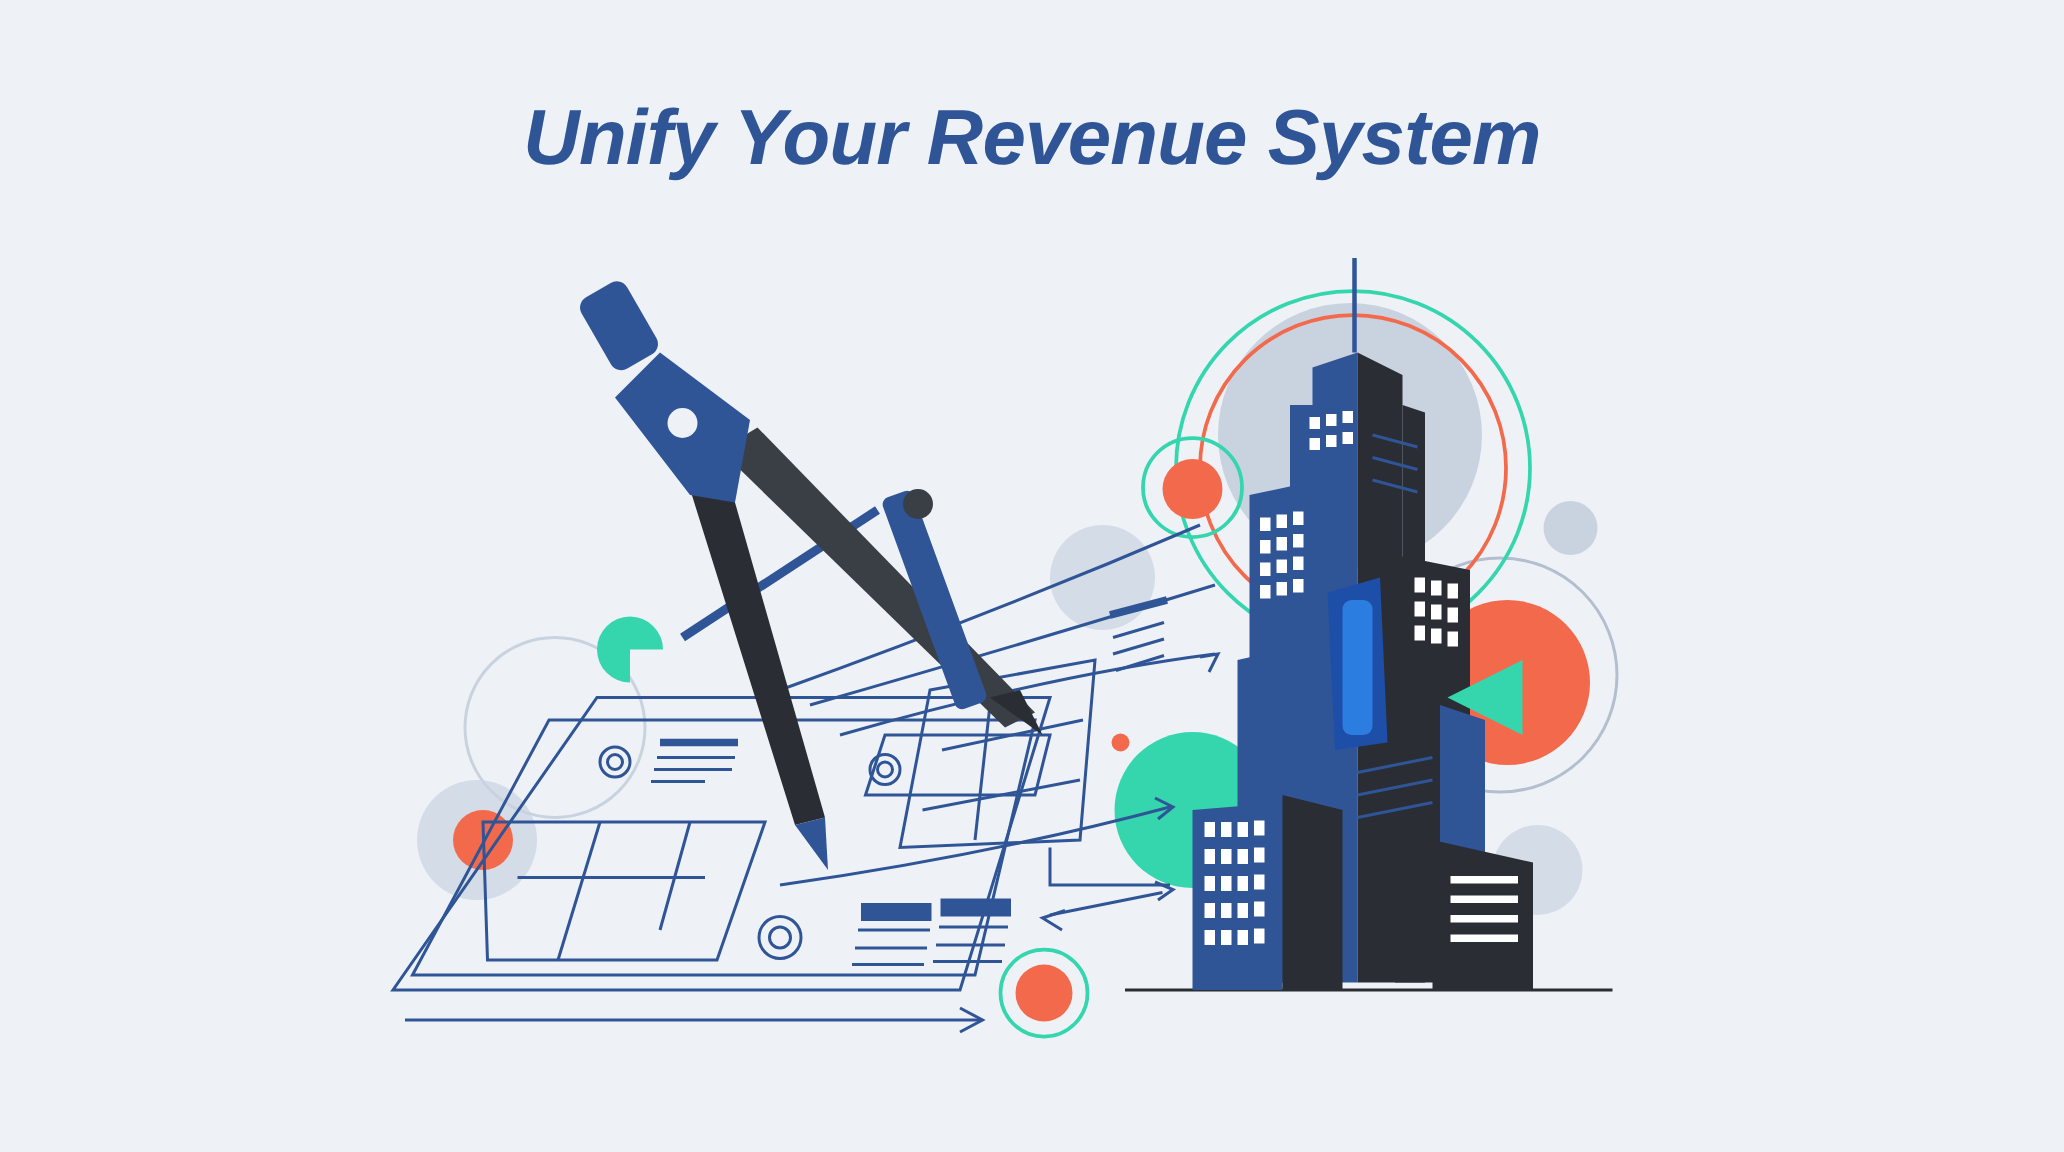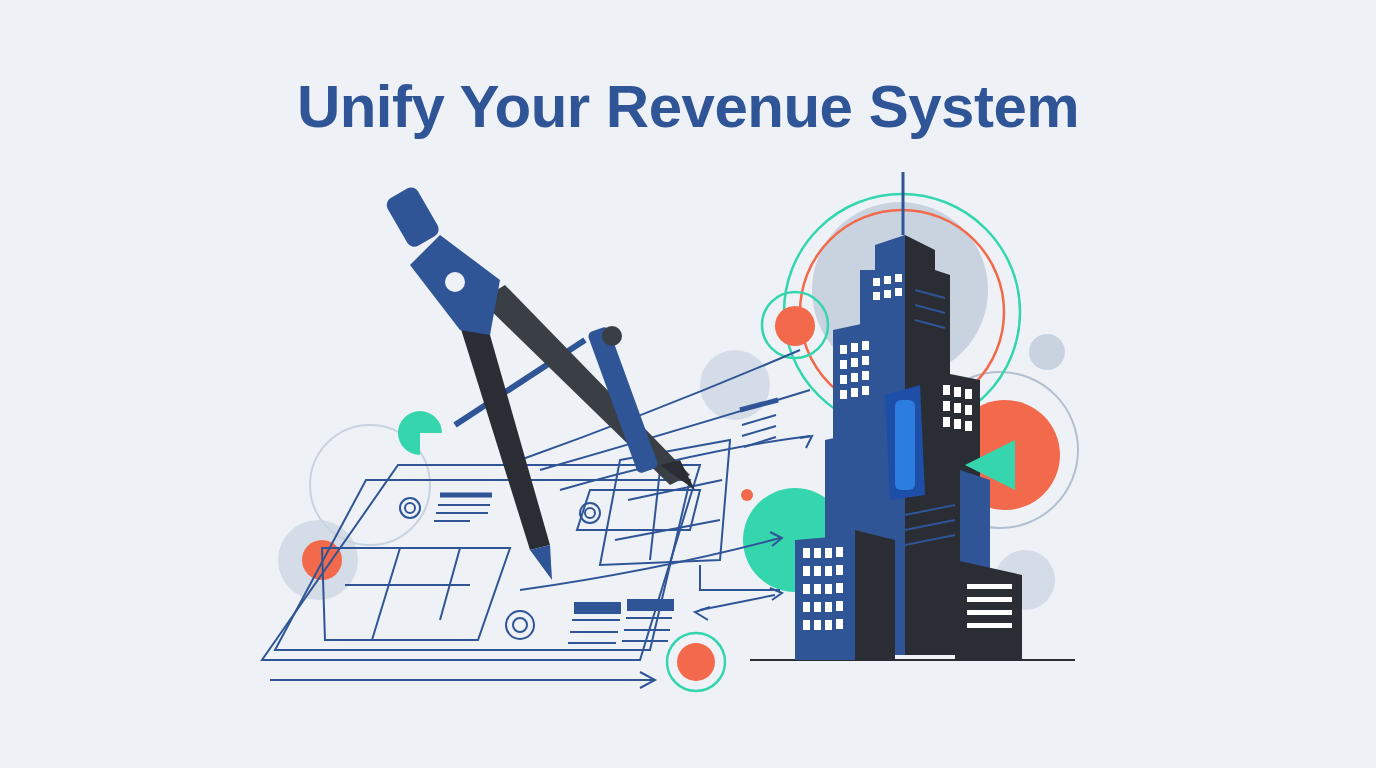--- a/index.html
+++ b/index.html
@@ -1,17 +1,17 @@
 <!DOCTYPE html>
 <html><head>
 <meta charset="utf-8">
 <style>
   html,body{margin:0;padding:0;}
   body{width:1376px;height:768px;background:#eef2f7;overflow:hidden;position:relative;font-family:"Liberation Sans","DejaVu Sans",sans-serif;}
-  .title{position:absolute;left:0;top:72px;width:1376px;text-align:center;font-size:60px;font-weight:700;color:#2f5597;letter-spacing:-0.5px;}
+  .title{position:absolute;left:0;top:62px;width:1376px;text-align:center;font-size:52px;font-weight:700;color:#2f5597;letter-spacing:-0.5px;font-style:italic;}
   .scene{position:absolute;left:0;top:0;}
 </style>
 </head>
 <body>
 
 <div class="title">Unify Your Revenue System</div>
 
 <svg class="scene" width="1376" height="768" viewBox="0 0 1376 768" xmlns="http://www.w3.org/2000/svg">
 
   <g>

